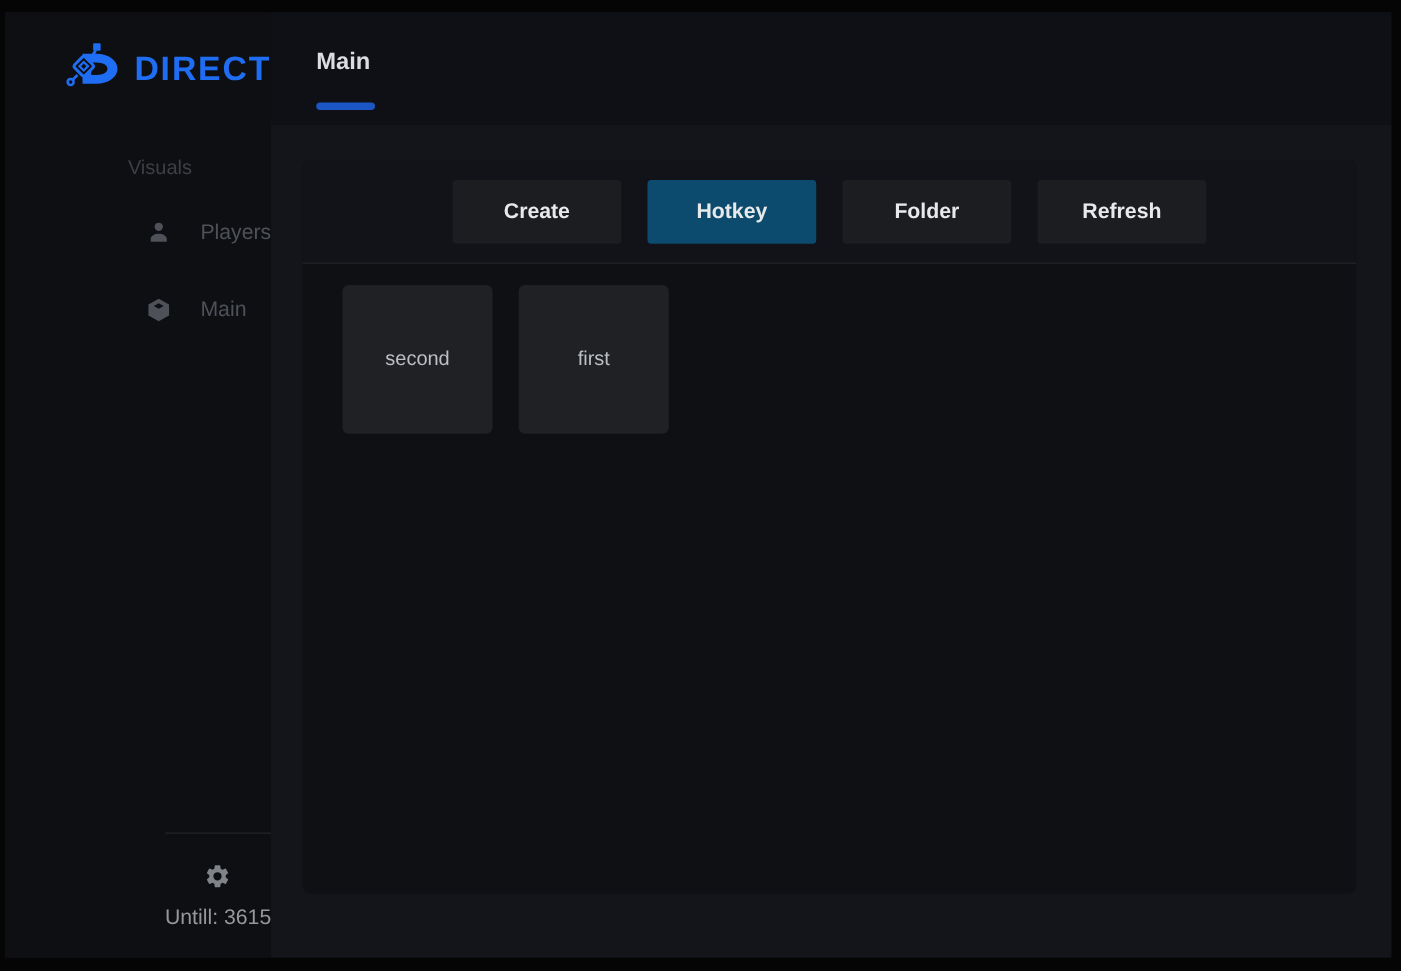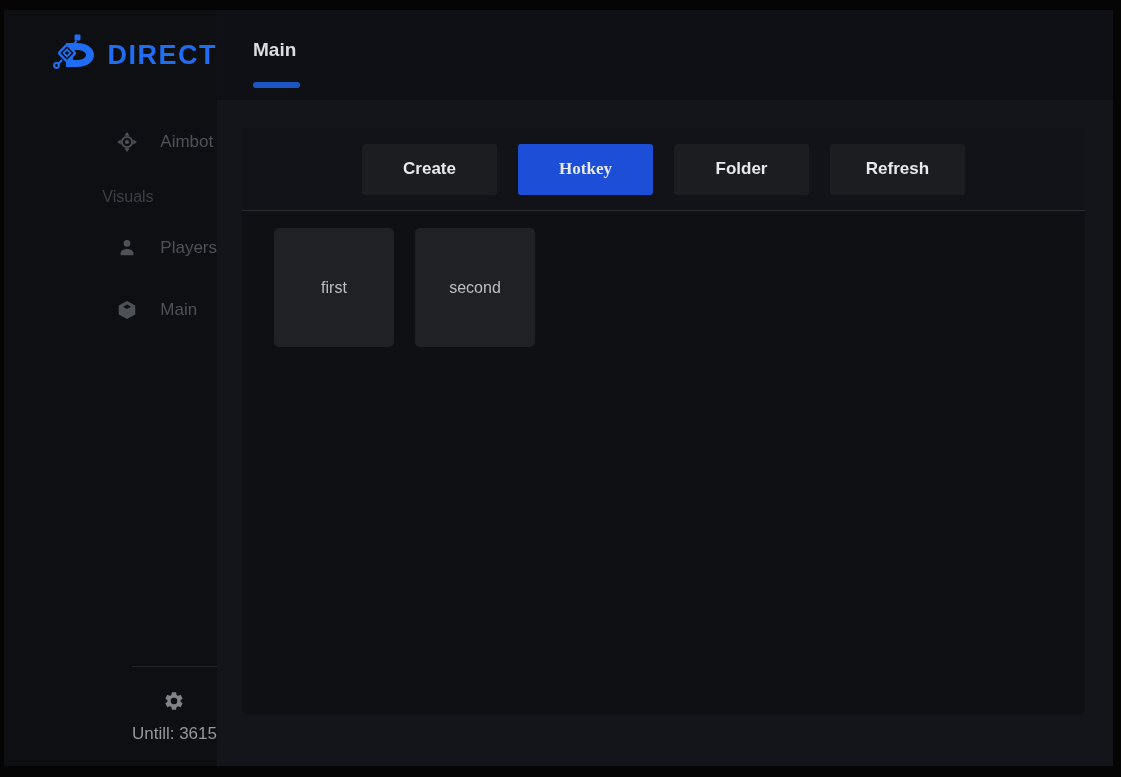--- a/index.html
+++ b/index.html
@@ -34,21 +34,21 @@
   .tab-underline { width:47px; height:6px; border-radius:3px; background:#1c56c4; margin-top:21px; }
   .content { flex:1; background:#14151a; padding:28px 0 0 25px; }
   .panel { width:843px; height:587px; background:#0f1014; border-radius:6px;
            display:flex; flex-direction:column; }
   .toolbar { height:83px; flex-shrink:0; display:flex; align-items:center; justify-content:center;
              gap:21px; background:#121318; border-bottom:1px solid #2b2d31;
              border-radius:6px 6px 0 0; }
   .btn { width:135px; height:51px; background:#1b1d21; border:none; border-radius:3px;
          color:#e8e9eb; font-size:17px; font-weight:600; cursor:pointer;
          font-family:"Liberation Sans", sans-serif; }
-  .btn.highlighted { background:#1d4ed8;font-family:Liberation Serif, serif; }
+  .btn.highlighted { background:#0c4a6e; }
   .tiles { padding:17px 0 0 32px; display:flex; gap:21px; }
   .tile { width:120px; height:119px; background:#1f2125; border-radius:5px; display:flex;
           align-items:center; justify-content:center; color:#bcbfc3; font-size:16px; cursor:pointer; }
 </style>
 </head>
 <body>
 
 <div class="window">
 
   <aside class="sidebar">
@@ -65,33 +65,20 @@
           <rect x="23.5" y="3.5" width="6" height="6" rx="1" fill="#1f6df2"></rect>
           <rect x="10" y="16" width="12" height="12" rx="2" fill="#0e0f12" stroke="#1f6df2" stroke-width="2.4" transform="rotate(-45 16 22)"></rect>
           <rect x="13.6" y="19.6" width="4.8" height="4.8" fill="none" stroke="#1f6df2" stroke-width="1.8" transform="rotate(-45 16 22)"></rect>
         </svg>
       </span>
       <span class="brand-name">DIRECT</span>
     </div>
 
     <nav class="nav">
 
-      <div class="nav-item">
-        <span style="line-height:0;">
-          <svg width="22" height="22" viewBox="0 0 24 24" fill="currentColor">
-            <circle cx="12" cy="12" r="2.3"></circle>
-            <circle cx="12" cy="12" r="5.6" fill="none" stroke="currentColor" stroke-width="2"></circle>
-            <path d="M12 1.2l2.8 4h-5.6z"></path>
-            <path d="M12 22.8l2.8-4h-5.6z"></path>
-            <path d="M1.2 12l4-2.8v5.6z"></path>
-            <path d="M22.8 12l-4-2.8v5.6z"></path>
-          </svg>
-        </span>
-        <span>Aimbot</span>
-      </div>
 
       <div class="section-label">Visuals</div>
 
       <div class="nav-item">
         <span style="line-height:0;">
           <svg width="22" height="22" viewBox="0 0 24 24" fill="currentColor">
             <circle cx="12" cy="7" r="3.6"></circle>
             <path d="M12 13c-3.6 0-7 1.8-7 4.4V20h14v-2.6c0-2.6-3.4-4.4-7-4.4z"></path>
           </svg>
         </span>
@@ -132,19 +119,19 @@
 
     <div class="content">
       <div class="panel">
         <div class="toolbar">
           <button class="btn">Create</button>
           <button class="btn highlighted">Hotkey</button>
           <button class="btn">Folder</button>
           <button class="btn">Refresh</button>
         </div>
         <div class="tiles">
+          <div class="tile">second</div>
           <div class="tile">first</div>
-          <div class="tile">second</div>
         </div>
       </div>
     </div>
   </section>
 </div>
 
 </body></html>

